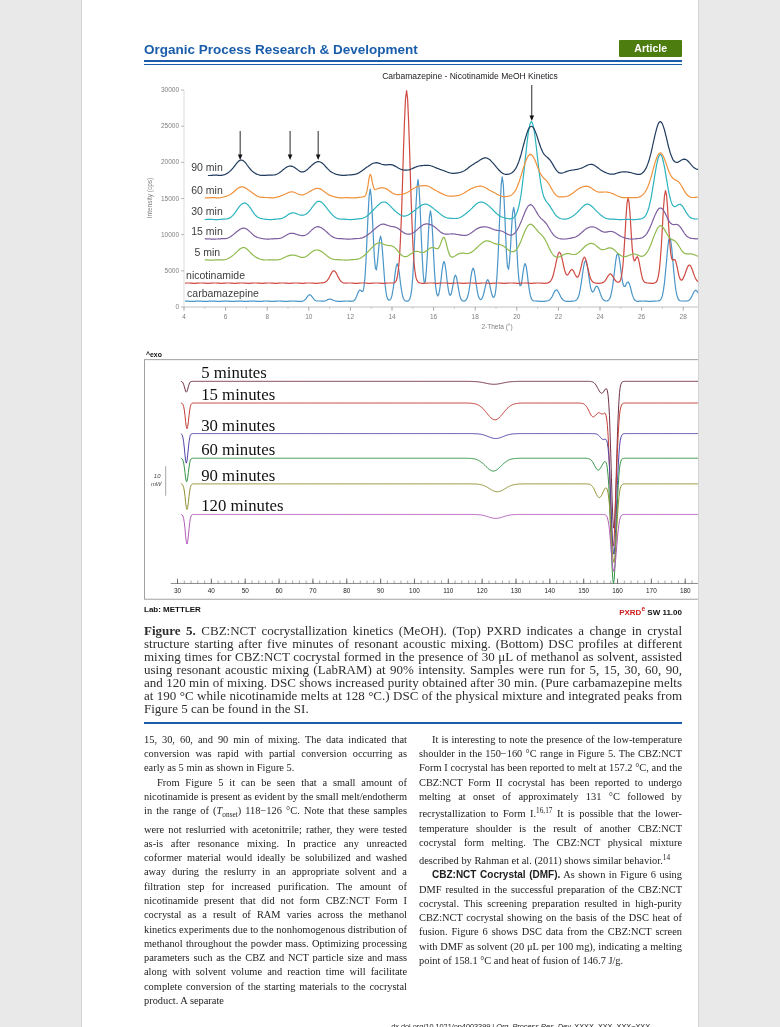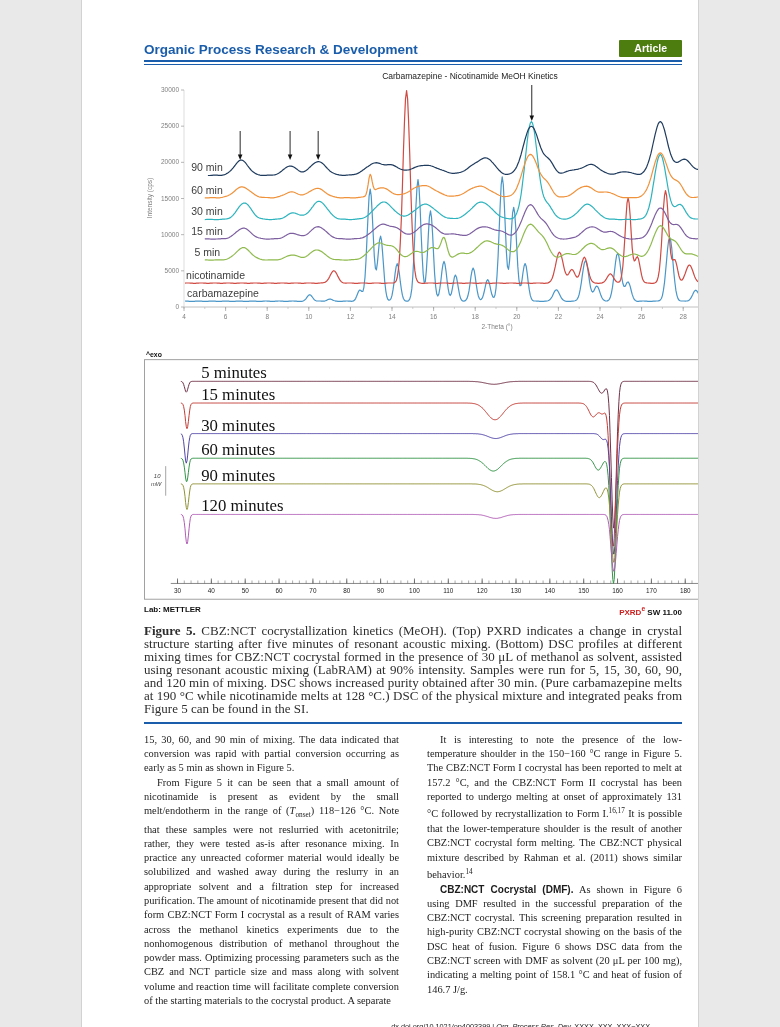--- a/index.html
+++ b/index.html
@@ -22,21 +22,21 @@
   .exo{font-size:7px;font-weight:bold;fill:#111;}
   .sc{font-size:6px;fill:#444;font-style:italic;}
   #pxrd{margin-top:2px;}
   .dscwrap{margin-top:14px;}
   .dscfoot{display:flex;justify-content:space-between;font-family:"Liberation Sans",sans-serif;
            font-size:8px;font-weight:bold;color:#111;margin-top:1px;}
   .star{color:#cc2020;}
   .caption{margin-top:7px;font-size:13px;line-height:13px;text-align:justify;color:#2e2e2e;}
   .caption p{margin:0;}
   .bluerule{height:2px;background:#1a5dab;margin-top:7px;}
-  .cols{display:flex;gap:28px;margin-top:9px;}
+  .cols{display:flex;gap:12px;margin-top:9px;}
   .col{flex:1;font-size:10.4px;line-height:14.3px;text-align:justify;color:#1c1c1c;}
   .col p{margin:0;}
   .indent{text-indent:13px;}
   .b{font-weight:bold;}
   .i{font-style:italic;}
   .bh{font-family:"Liberation Sans",sans-serif;font-weight:bold;font-size:10px;}
   .sub{vertical-align:sub;font-size:70%;}
   .sup{vertical-align:super;font-size:70%;}
   .pfoot{position:relative;text-align:center;margin-top:13px;}
   .plabel{font-family:"Liberation Sans",sans-serif;font-weight:bold;font-size:9.5px;}

